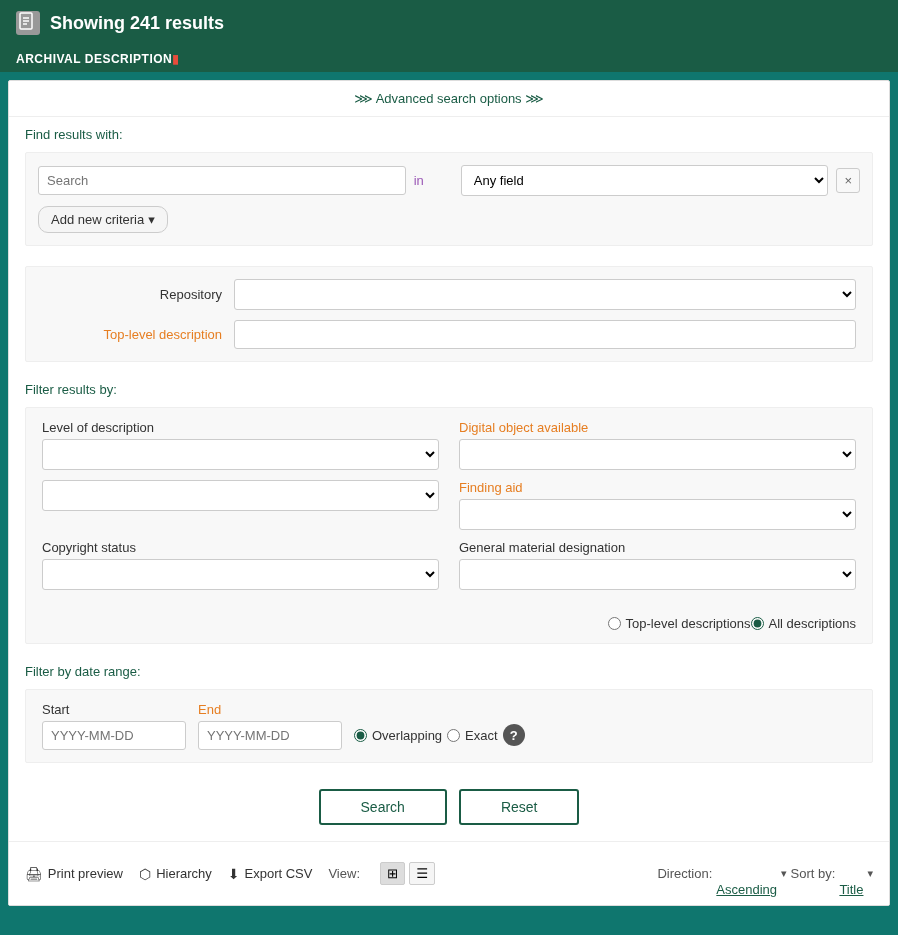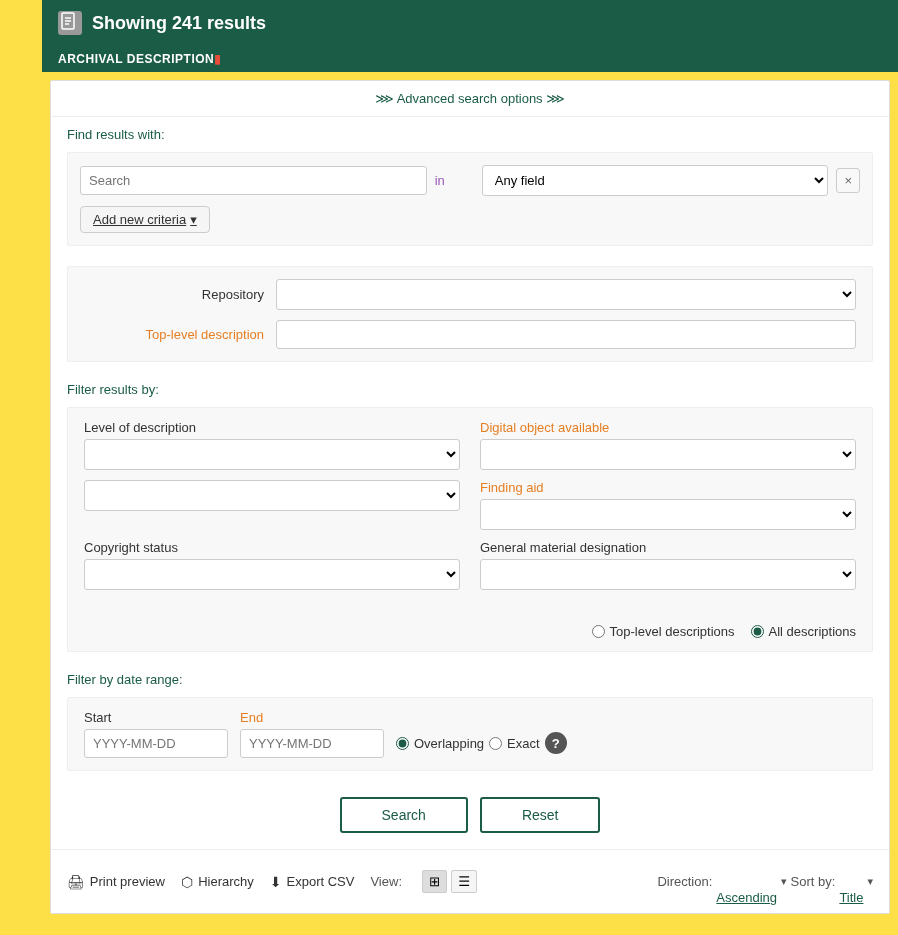--- a/index.html
+++ b/index.html
@@ -100,26 +100,25 @@
       font-size: 13px;
       color: #666;
     }
 
     .add-criteria-btn {
       display: inline-flex;
       align-items: center;
       gap: 4px;
       padding: 5px 12px;
       border: 1px solid #ccc;
-      border-radius: 4px;
+      border-radius: 10px;
       background: #f5f5f5;
       cursor: pointer;
       font-size: 13px;
       color: #333;
-      text-decoration: underline;
     }
 
     .form-row {
       display: flex;
       align-items: center;
       margin-bottom: 10px;
     }
     .form-label {
       text-align: right;
       width: 180px;
@@ -166,22 +165,22 @@
       border: 1px solid #ccc;
       border-radius: 3px;
       font-size: 13px;
       background: white;
     }
 
     .radio-row {
       display: flex;
       align-items: center;
       justify-content: flex-end;
-      gap: 16px;
-      margin-top: 24px;
+      gap: 0;
+      margin-top: 16px;
       grid-column: 1 / -1;
     }
     .radio-item {
       display: flex;
       align-items: center;
       gap: 5px;
       font-size: 13px;
     }
     .radio-item input[type="radio"] { accent-color: #1a5c45; }
 
@@ -302,23 +301,22 @@
       color: #1a5c45;
       text-decoration: underline;
       cursor: pointer;
       margin-top: 32px;
     }
     .sort-arrow {
       font-size: 11px;
     }
 
     .outer-wrapper {
-      background: #fde047;
+      background: #0f766e;
       min-height: 935px;
-      padding-left: 42px;
     }
 
     .section-inner {
       padding: 10px 16px;
     }
   </style>
 </head>
 <body>
 
 <div class="outer-wrapper">

